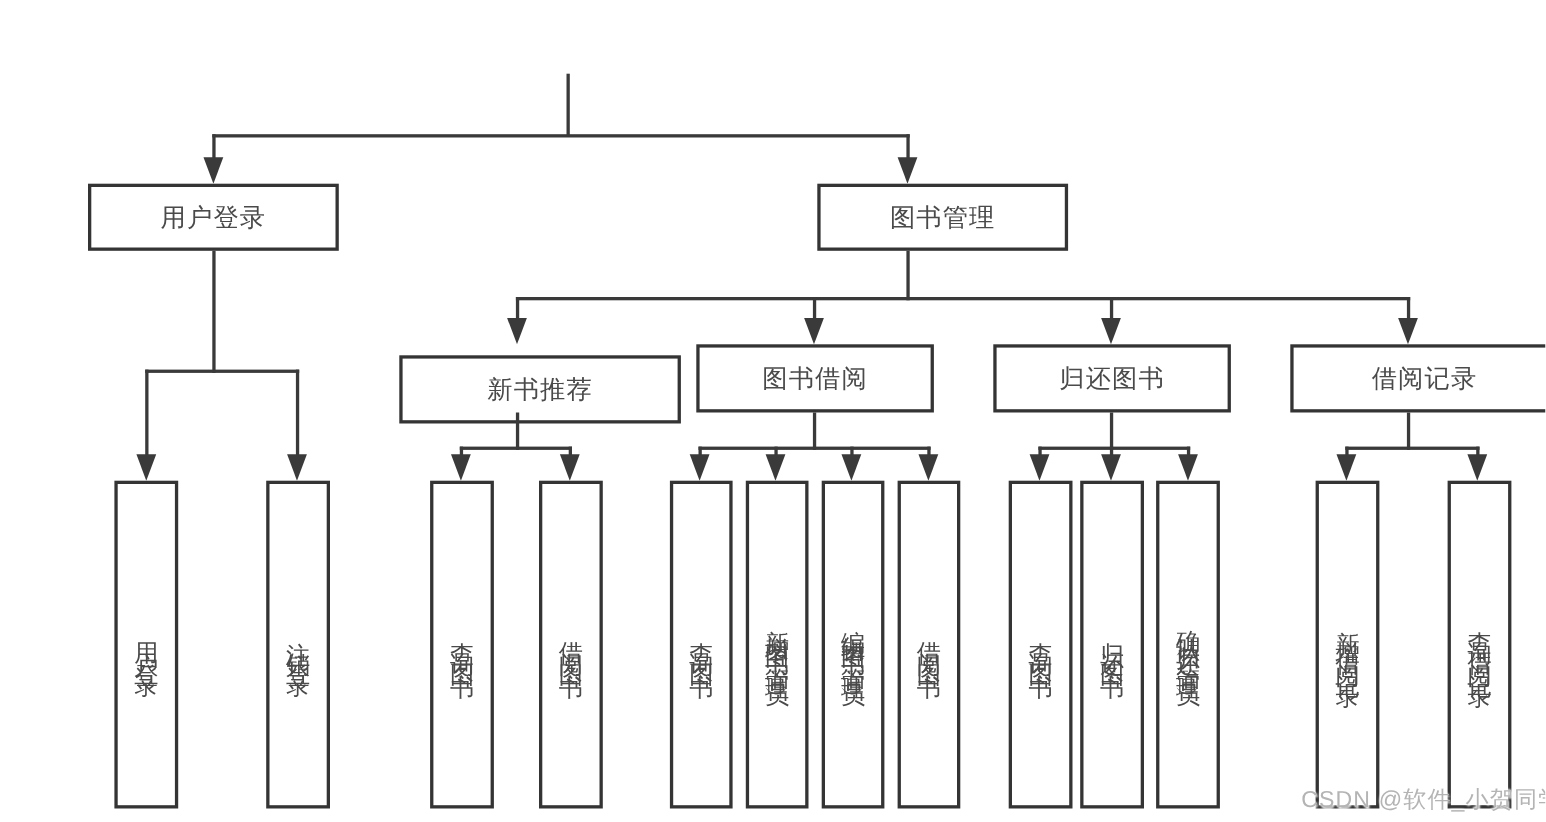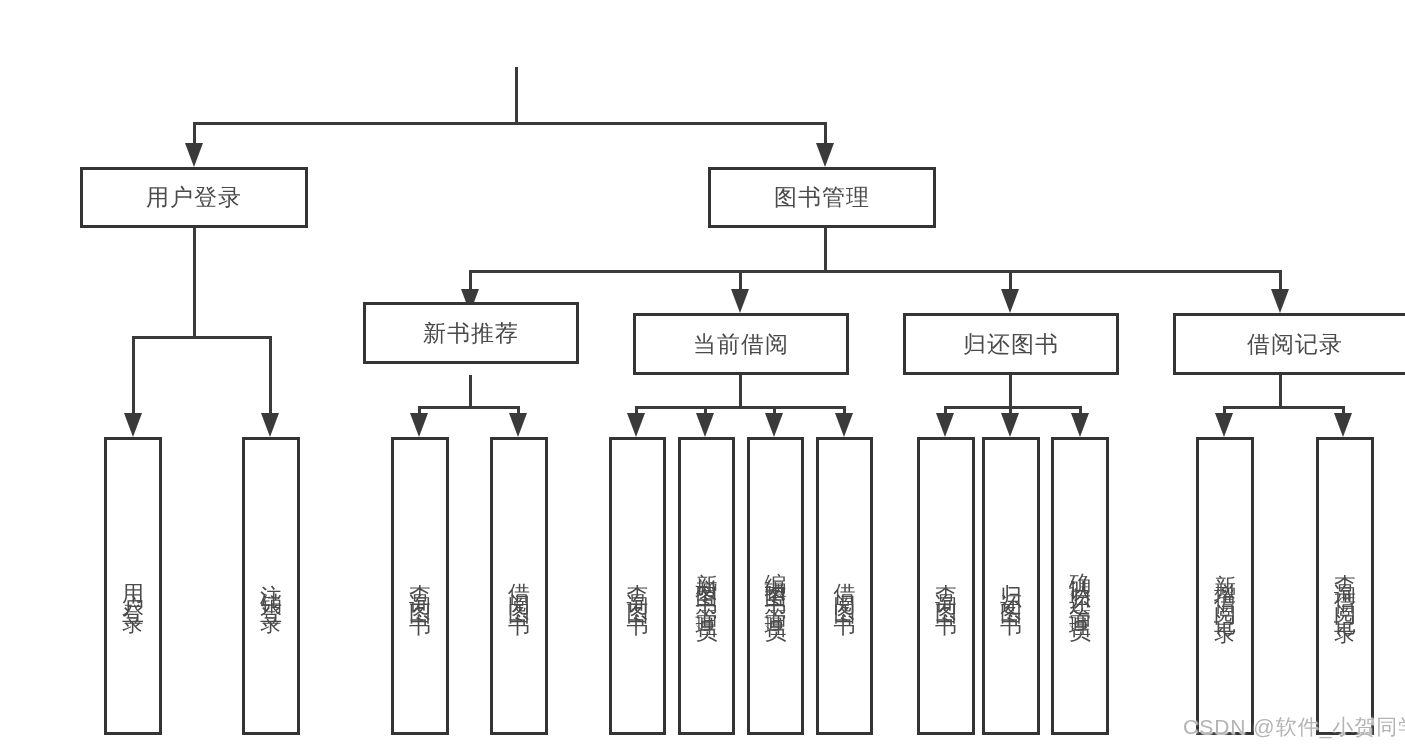--- a/index.html
+++ b/index.html
@@ -59,21 +59,21 @@
   <div class="ln" style="left:515px;top:67px;width:3px;height:57px"></div>
   <div class="ln" style="left:193px;top:122px;width:634px;height:3px"></div>
   <div class="ln" style="left:193px;top:122px;width:3px;height:23px"></div>
   <div class="ah" style="left:185px;top:143px"></div>
   <div class="ln" style="left:824px;top:122px;width:3px;height:23px"></div>
   <div class="ah" style="left:816px;top:143px"></div>
 
   <div class="box h" style="left:80px;top:167px;width:228px;height:61px">
     <span>用户登录</span>
   </div>
-  <div class="box h" style="left:708px;top:167px;width:228px;height:61px">
+  <div class="box h" style="left:743px;top:167px;width:228px;height:61px">
     <span>图书管理</span>
   </div>
 
   <div class="ln" style="left:193px;top:228px;width:3px;height:111px"></div>
   <div class="ln" style="left:132px;top:336px;width:140px;height:3px"></div>
   <div class="ln" style="left:132px;top:336px;width:3px;height:79px"></div>
   <div class="ah" style="left:124px;top:413px"></div>
   <div class="ln" style="left:269px;top:336px;width:3px;height:79px"></div>
   <div class="ah" style="left:261px;top:413px"></div>
 
@@ -81,25 +81,25 @@
   <div class="ln" style="left:469px;top:270px;width:813px;height:3px"></div>
   <div class="ln" style="left:469px;top:270px;width:3px;height:21px"></div>
   <div class="ah" style="left:461px;top:289px"></div>
   <div class="ln" style="left:739px;top:270px;width:3px;height:21px"></div>
   <div class="ah" style="left:731px;top:289px"></div>
   <div class="ln" style="left:1009px;top:270px;width:3px;height:21px"></div>
   <div class="ah" style="left:1001px;top:289px"></div>
   <div class="ln" style="left:1279px;top:270px;width:3px;height:21px"></div>
   <div class="ah" style="left:1271px;top:289px"></div>
 
-  <div class="box h" style="left:363px;top:302px;width:216px;height:62px">
+  <div class="box h" style="left:363px;top:323px;width:256px;height:62px">
     <span>新书推荐</span>
   </div>
   <div class="box h" style="left:633px;top:313px;width:216px;height:62px">
-    <span>当前借阅</span>
+    <span>图书借阅</span>
   </div>
   <div class="box h" style="left:903px;top:313px;width:216px;height:62px">
     <span>归还图书</span>
   </div>
   <div class="box h" style="left:1173px;top:313px;width:244px;height:62px">
     <span>借阅记录</span>
   </div>
 
   <div class="ln" style="left:469px;top:375px;width:3px;height:34px"></div>
   <div class="ln" style="left:418px;top:406px;width:102px;height:3px"></div>

